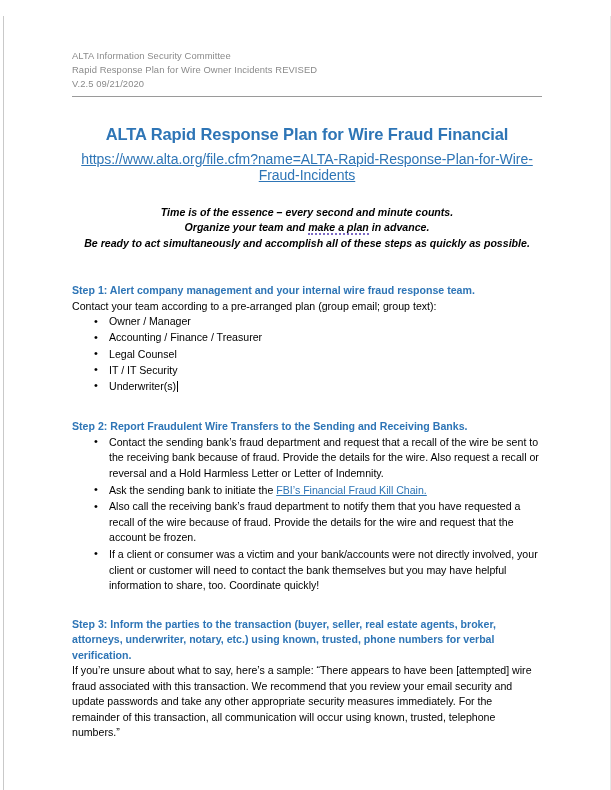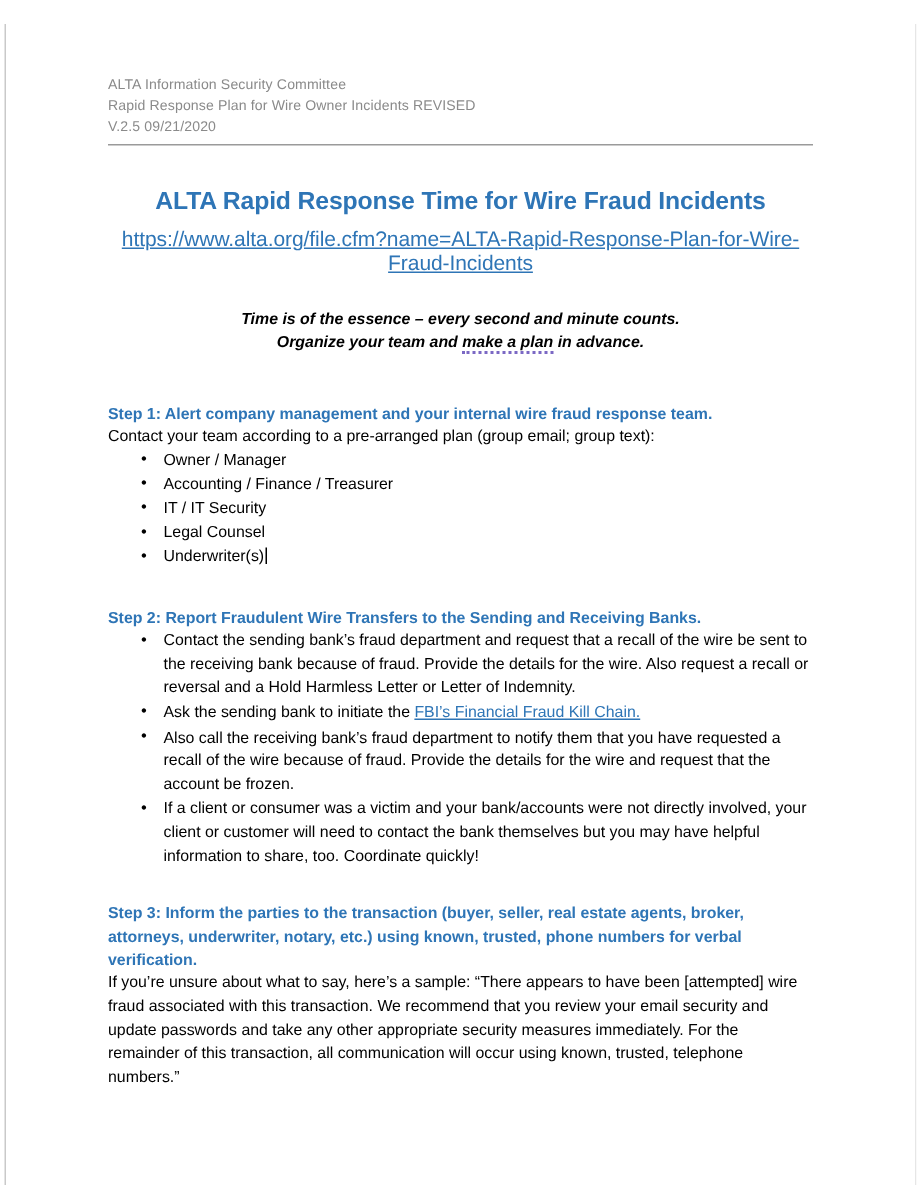--- a/index.html
+++ b/index.html
@@ -170,37 +170,38 @@
   <div class="content">
 
     <div class="doc-header">
       <div>ALTA Information Security Committee</div>
       <div>Rapid Response Plan for Wire Owner Incidents REVISED</div>
       <div>V.2.5 09/21/2020</div>
     </div>
     <hr class="header-rule">
 
     <div class="title-block">
-      <div class="doc-title">ALTA Rapid Response Time for Wire Fraud Incidents</div>
+      <div class="doc-title">ALTA Rapid Response Plan for Wire Fraud Financial</div>
       <a class="doc-url">https://www.alta.org/file.cfm?name=ALTA-Rapid-Response-Plan-for-Wire-Fraud-Incidents</a>
     </div>
 
     <div class="intro">
       <div>Time is of the essence – every second and minute counts.</div>
       <div><span>Organize your team and </span><span class="grammar-flag">make a plan</span><span> in advance.</span></div>
+      <div>Be ready to act simultaneously and accomplish all of these steps as quickly as possible.</div>
     </div>
 
     <div class="step1-wrap">
       <div class="step-heading">Step 1: Alert company management and your internal wire fraud response team.</div>
       <div class="body-line">Contact your team according to a pre-arranged plan (group email; group text):</div>
       <ul class="bullets tight">
         <li>Owner / Manager</li>
         <li>Accounting / Finance / Treasurer</li>
+        <li>Legal Counsel</li>
         <li>IT / IT Security</li>
-        <li>Legal Counsel</li>
         <li><span>Underwriter(s)</span><span class="caret"></span></li>
       </ul>
     </div>
 
     <div class="step2-wrap">
       <div class="step-heading">Step 2: Report Fraudulent Wire Transfers to the Sending and Receiving Banks.</div>
       <ul class="bullets loose">
         <li>Contact the sending bank’s fraud department and request that a recall of the wire be sent to the receiving bank because of fraud.  Provide the details for the wire. Also request a recall or reversal and a Hold Harmless Letter or Letter of Indemnity.</li>
         <li><span>Ask the sending bank to initiate the </span><a class="inline-link">FBI’s Financial Fraud Kill Chain.</a></li>
         <li>Also call the receiving bank’s fraud department to notify them that you have requested a recall of the wire because of fraud.  Provide the details for the wire and request that the account be frozen.</li>

